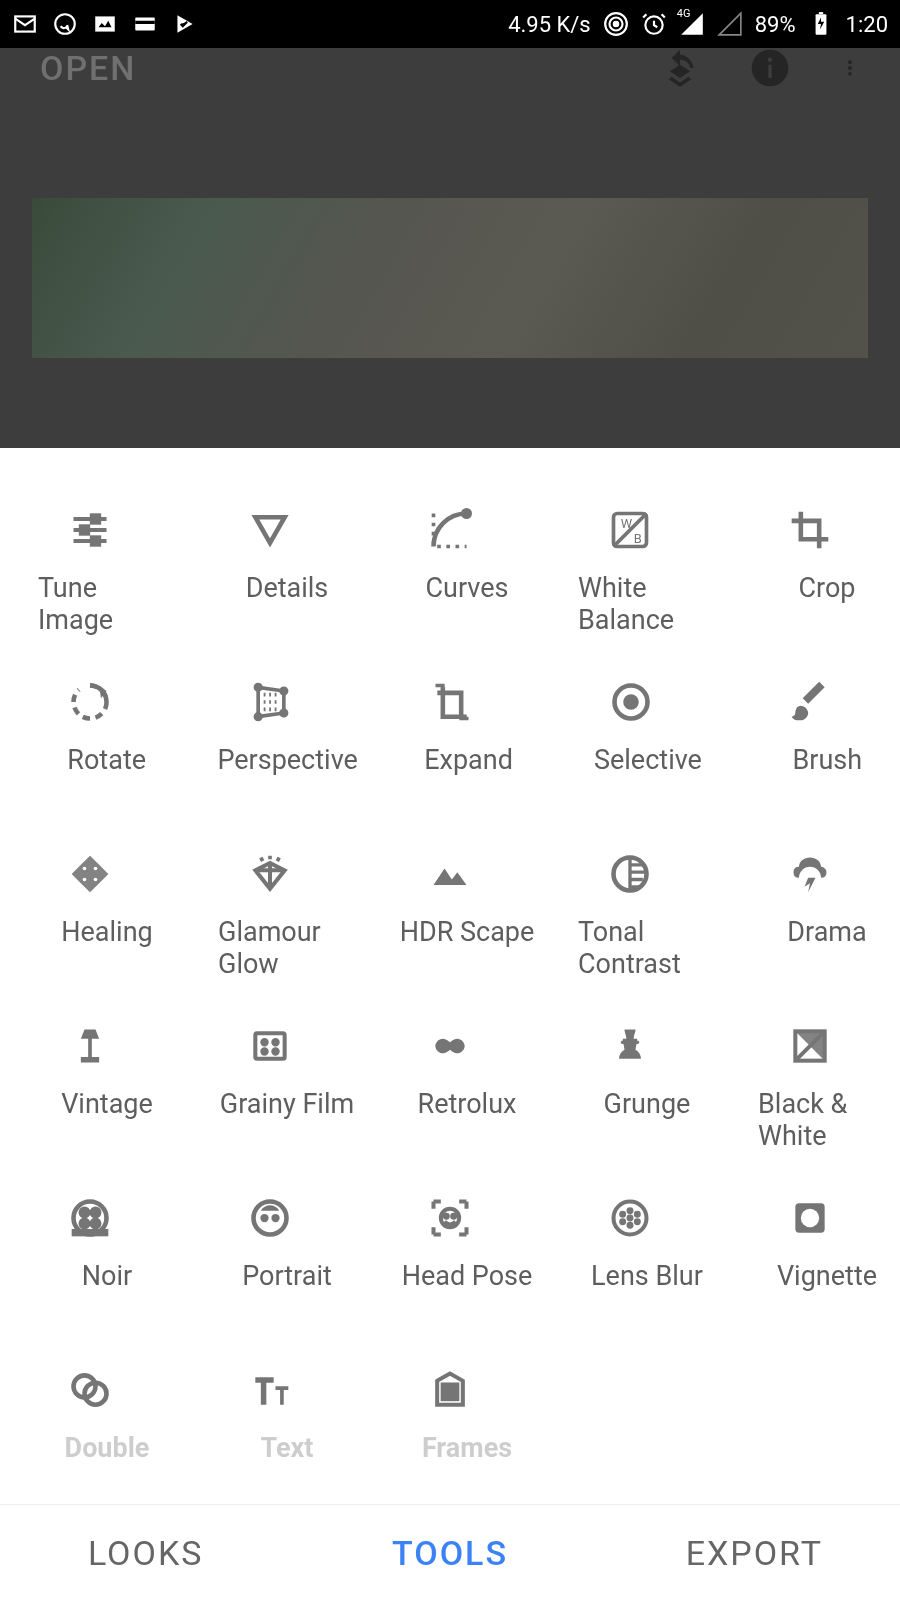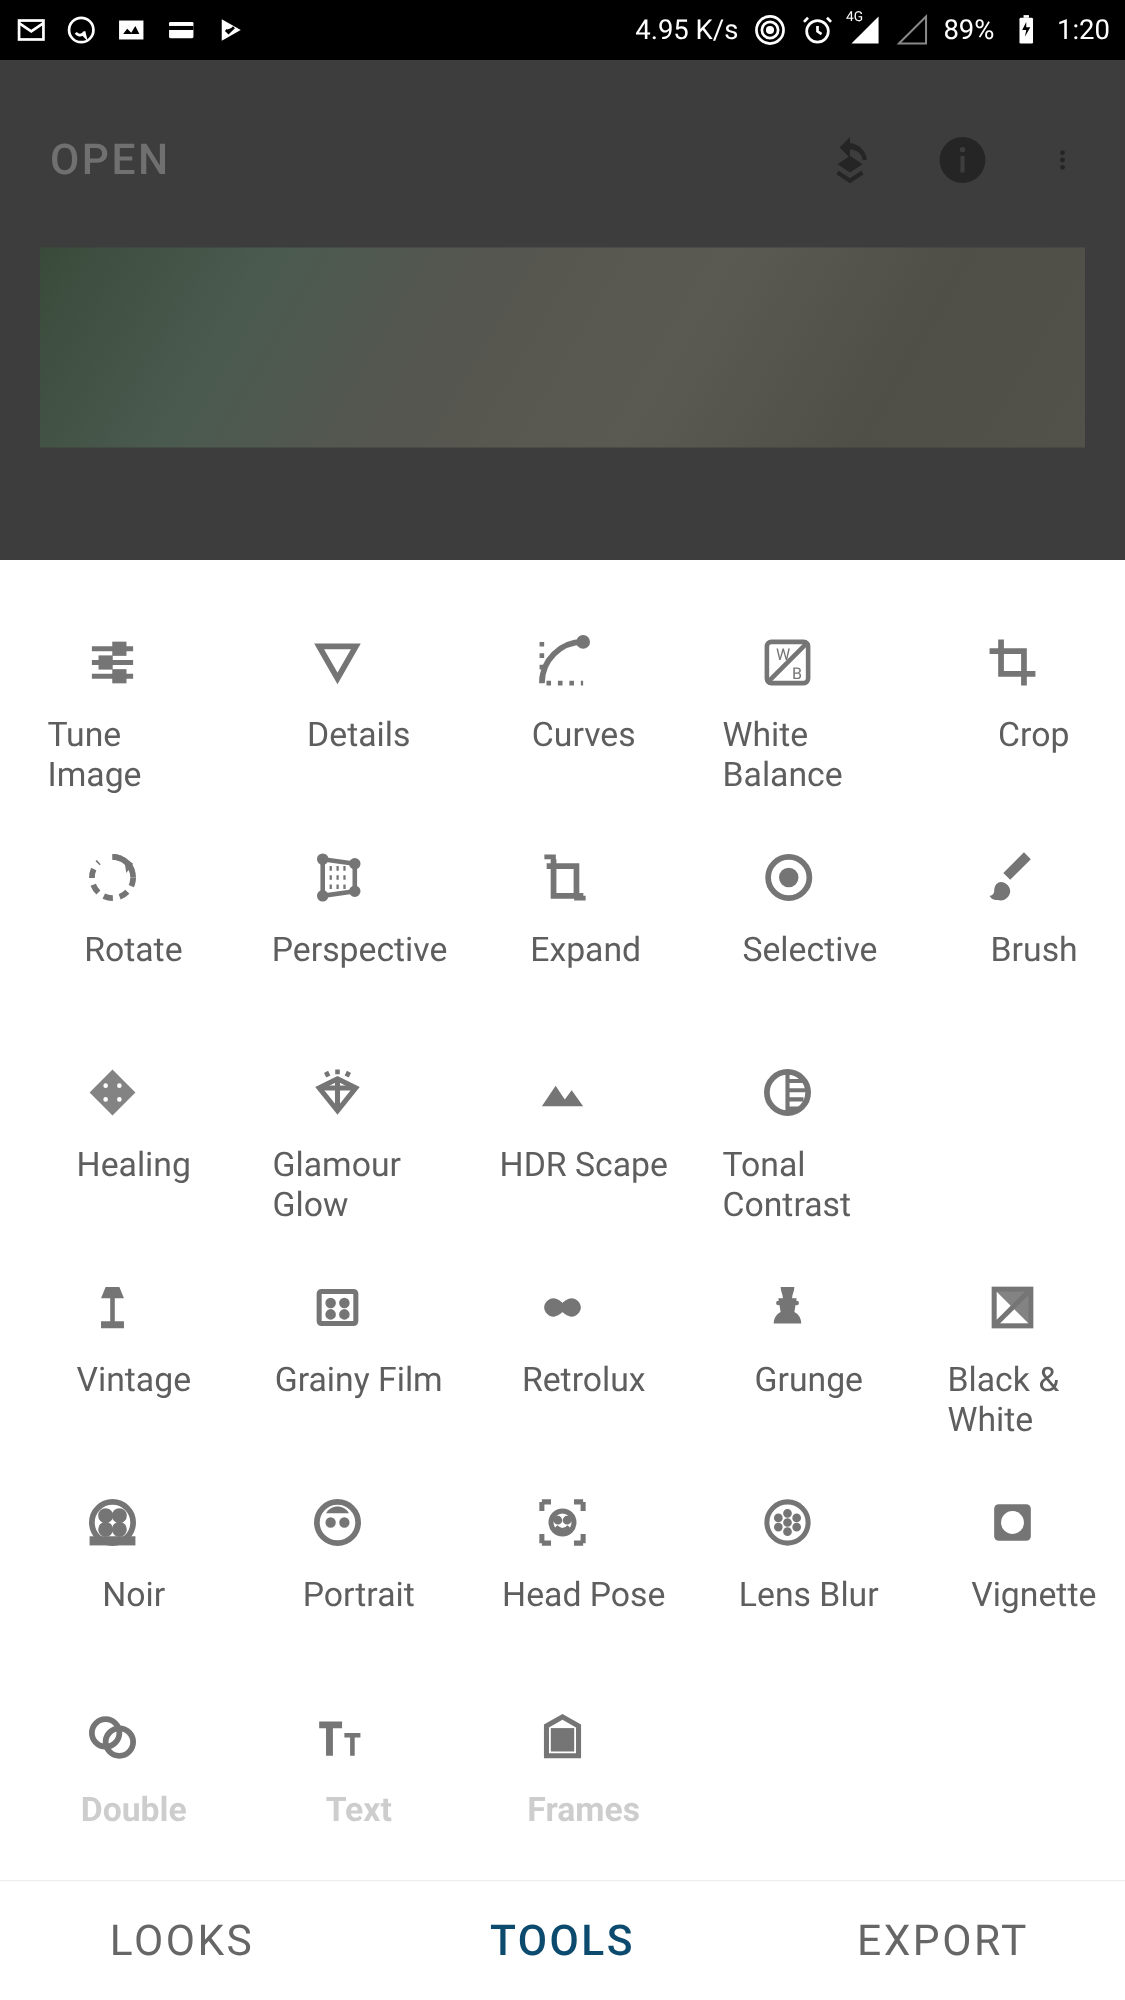--- a/index.html
+++ b/index.html
@@ -49,21 +49,21 @@
       position: absolute;
       top: 48px;
       left: 0;
       right: 0;
       height: 400px;
       background: #3d3d3d;
     }
     .app-header {
       height: 100px;
       display: flex;
-      align-items: flex-end;
+      align-items: flex-start;
       padding: 0 40px;
       gap: 24px;
     }
     .open-text {
       color: #707070;
       font-size: 34px;
       font-weight: 500;
       letter-spacing: 2px;
     }
     .header-icons {
@@ -147,21 +147,21 @@
     .tab {
       display: flex;
       align-items: center;
       justify-content: center;
       font-size: 34px;
       font-weight: 400;
       letter-spacing: 2px;
       color: #666;
       cursor: pointer;
     }
-    .tab.active { color: #0c4a6e; font-weight: 500; }
+    .tab.active { color: #3b82f6; font-weight: 500; }
     
     .tools-row.partial .tool-label {
       position: relative;
       font-weight: bold;
     }
     .tools-row.partial {
       margin-bottom: 0;
     }
   </style>
 </head>
@@ -407,20 +407,29 @@
       </div>
       <div class="tool-item">
         <span class="tool-icon">
           <svg viewBox="0 0 24 24" fill="none" stroke="currentColor" stroke-width="2.5">
               <circle cx="12" cy="12" r="9"></circle>
               <path d="M12 3v18M12 7h7M12 11h8M12 15h7M12 19h5" stroke-width="1.8"></path>
             </svg>
         </span>
         <span class="tool-label">Tonal Contrast</span>
       </div>
+      <div class="tool-item">
+        <span class="tool-icon">
+          <svg viewBox="0 0 24 24" fill="currentColor">
+              <path d="M6 14a6 6 0 0 1 12 0c2 0 3-1 3-3s-2-3-3-3c0-3-3-5-6-5s-6 2-6 5c-2 0-3 1-3 3s1 3 3 3z"></path>
+              <path d="M11 14l-2 5 3-2-1 5 4-8z"></path>
+            </svg>
+        </span>
+        <span class="tool-label">Drama</span>
+      </div>
     </div>
 
     <div class="tools-row">
       <div class="tool-item">
         <span class="tool-icon">
           <svg viewBox="0 0 24 24" fill="currentColor">
               <path d="M9 3h6l2 5h-10zM11 8h2v10h-2zM7 18h10v3H7z"></path>
             </svg>
         </span>
         <span class="tool-label">Vintage</span>

